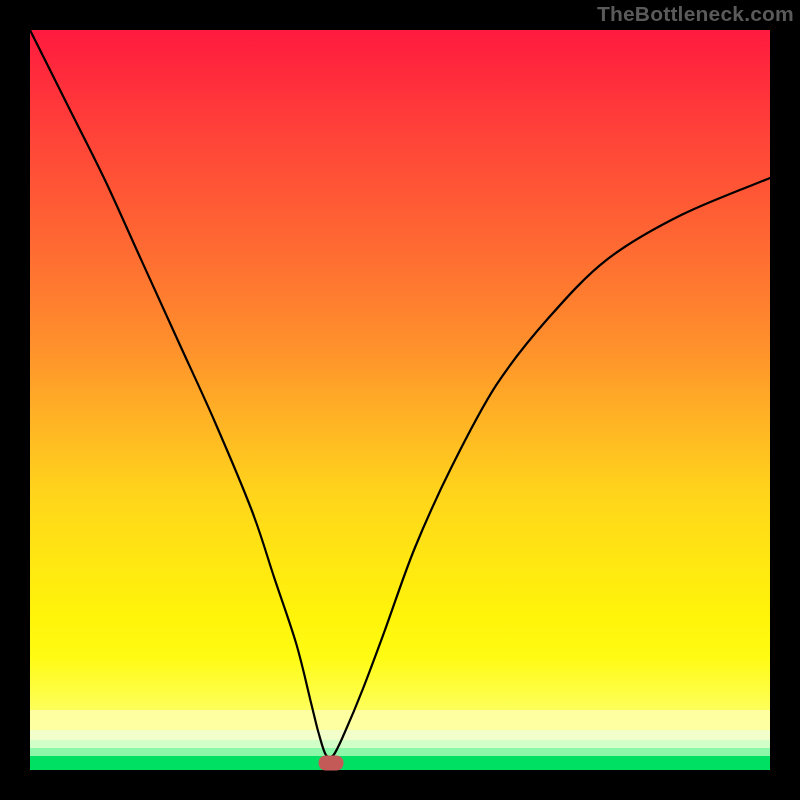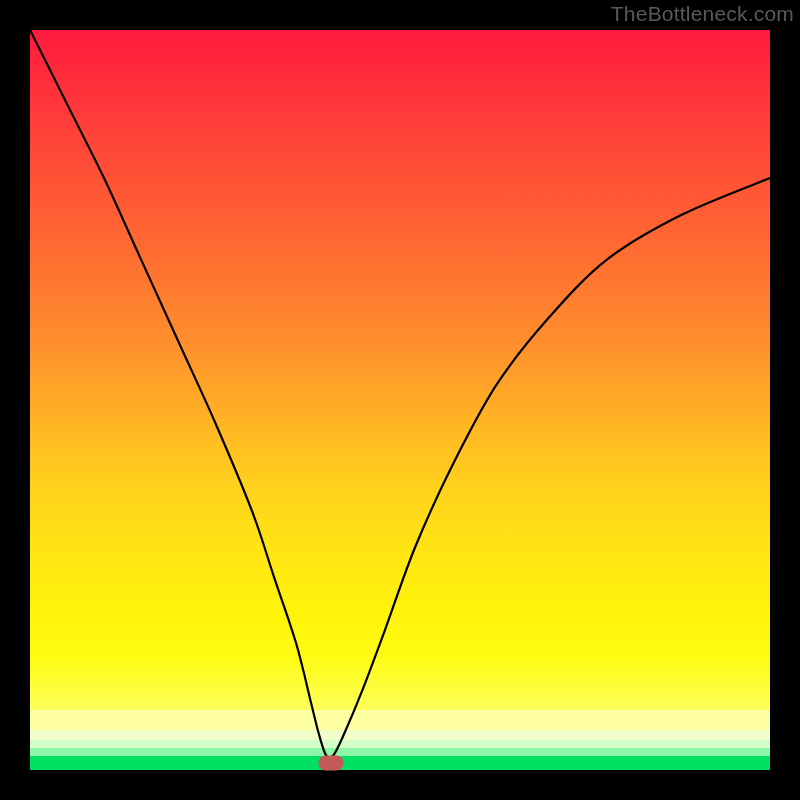--- a/index.html
+++ b/index.html
@@ -15,21 +15,21 @@
     width: 800px;
     height: 800px;
     background: #000;
   }
   .watermark {
     position: absolute;
     top: 2px;
     right: 6px;
     color: #5a5a5a;
     font-size: 21px;
-    font-weight: 400;
+    font-weight: 700;
     letter-spacing: 0.2px;
     z-index: 5;
   }
   .plot-area {
     position: absolute;
     left: 30px;
     top: 30px;
     width: 740px;
     height: 740px;
   }

